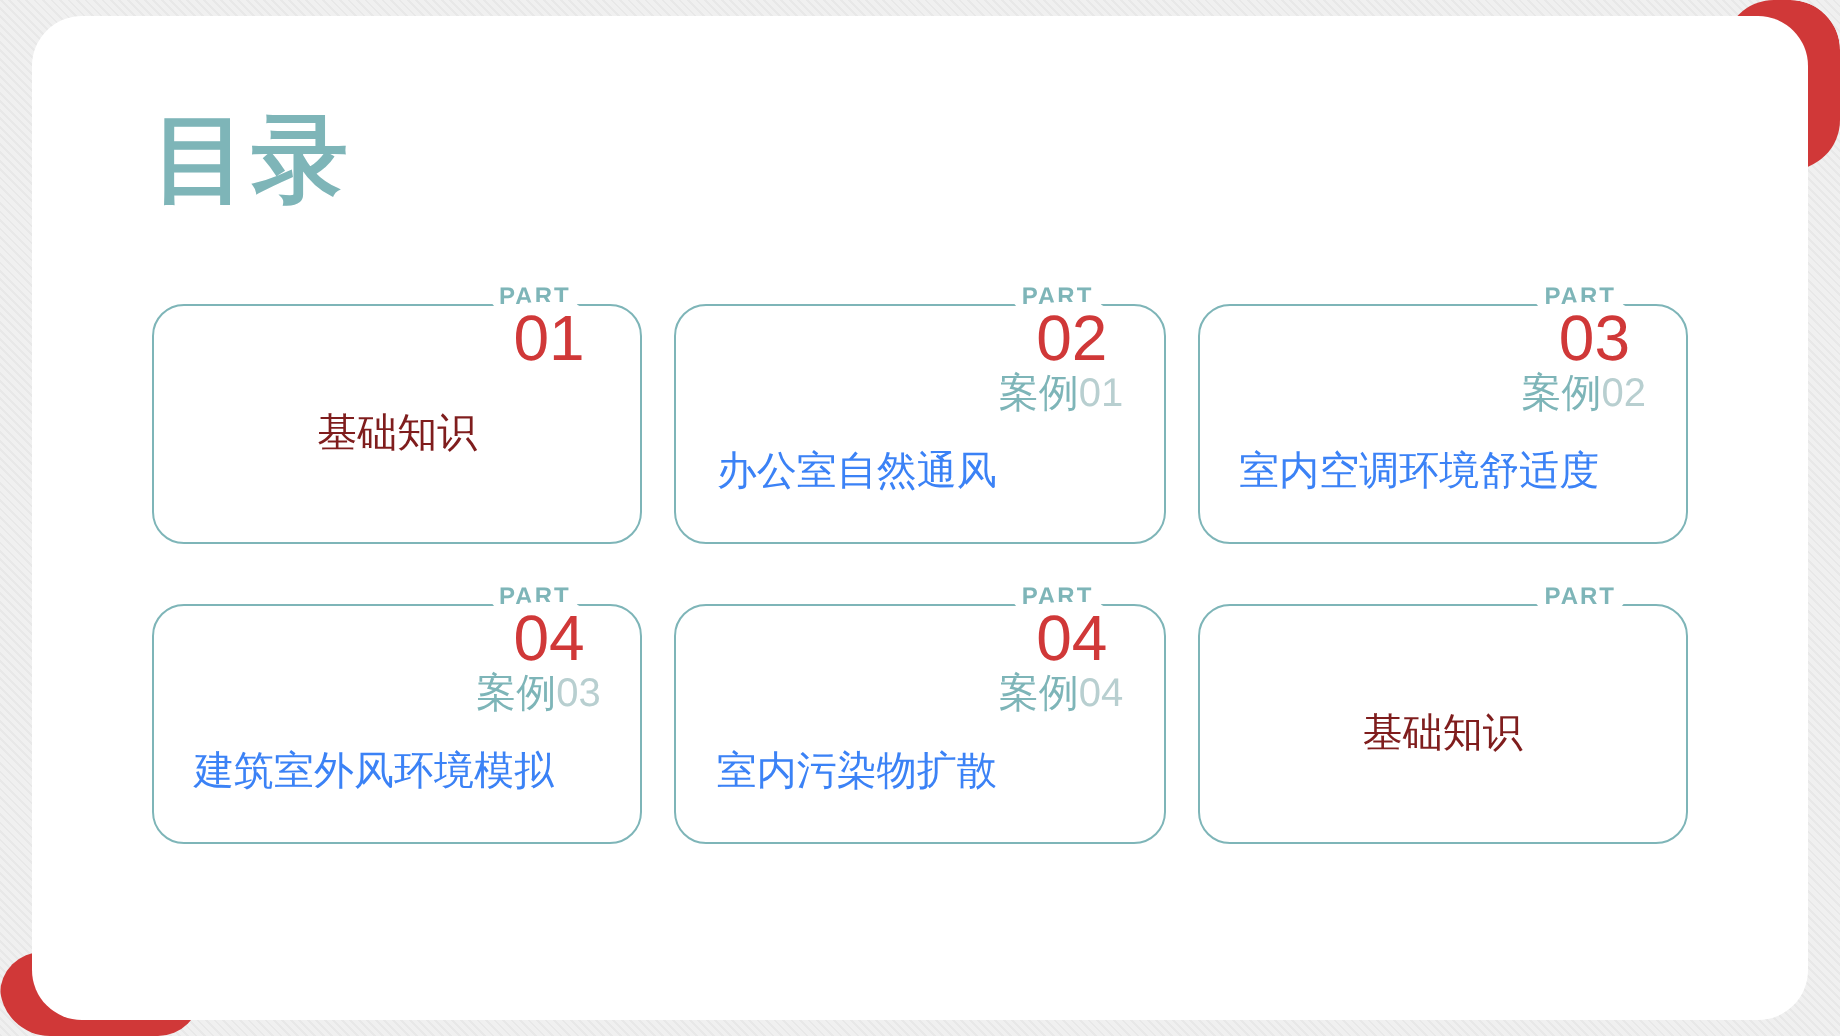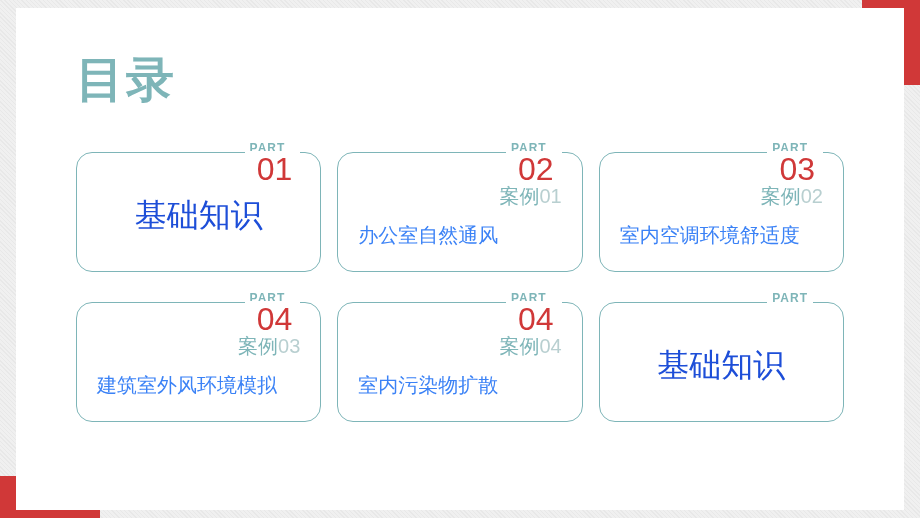--- a/index.html
+++ b/index.html
@@ -1,18 +1,19 @@
 <!DOCTYPE html>
 <html><head>
   <meta charset="utf-8">
   <style>
     * {
       margin: 0;
       padding: 0;
       box-sizing: border-box;
+      border-radius: 25px;
     }
     body {
       width: 920px;
       height: 518px;
       background: repeating-linear-gradient(
         45deg,
         #e8e8e8,
         #e8e8e8 1px,
         #f0f0f0 1px,
         #f0f0f0 3px
@@ -101,22 +102,22 @@
     }
     .case-num {
       color: #b8cfd0;
     }
     .desc {
       font-size: 20px;
       color: #3b82f6;
       text-align: left;
     }
     .desc-center {
-      font-size: 32px;
-      color: #1d4ed8;
+      font-size: 20px;
+      color: #7f1d1d;
       text-align: center;
     }
     .single-title {
       display: flex;
       align-items: center;
       justify-content: center;
       height: 100%;
     }
     .watermark {
       position: absolute;

